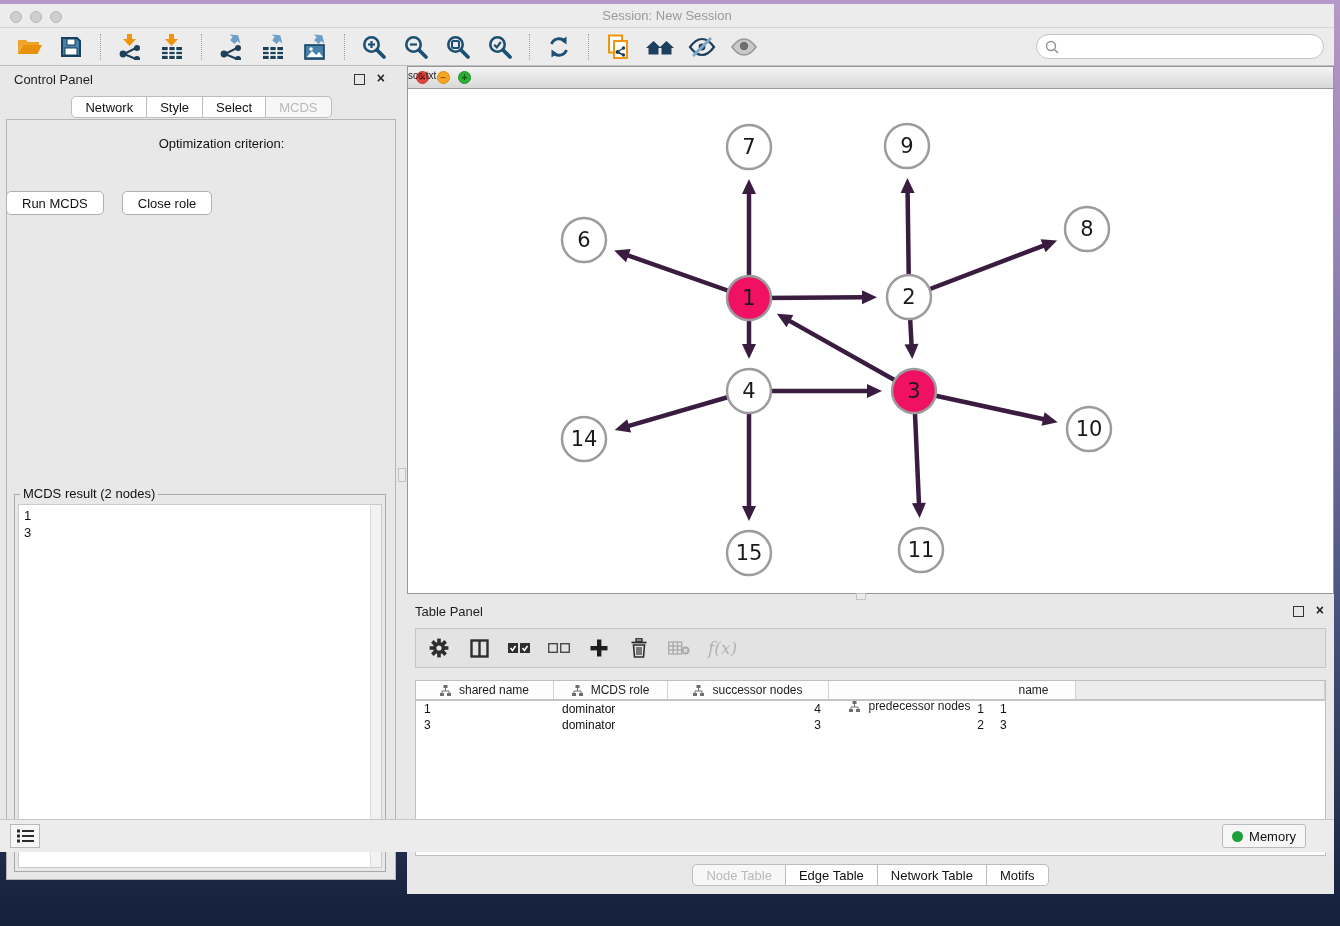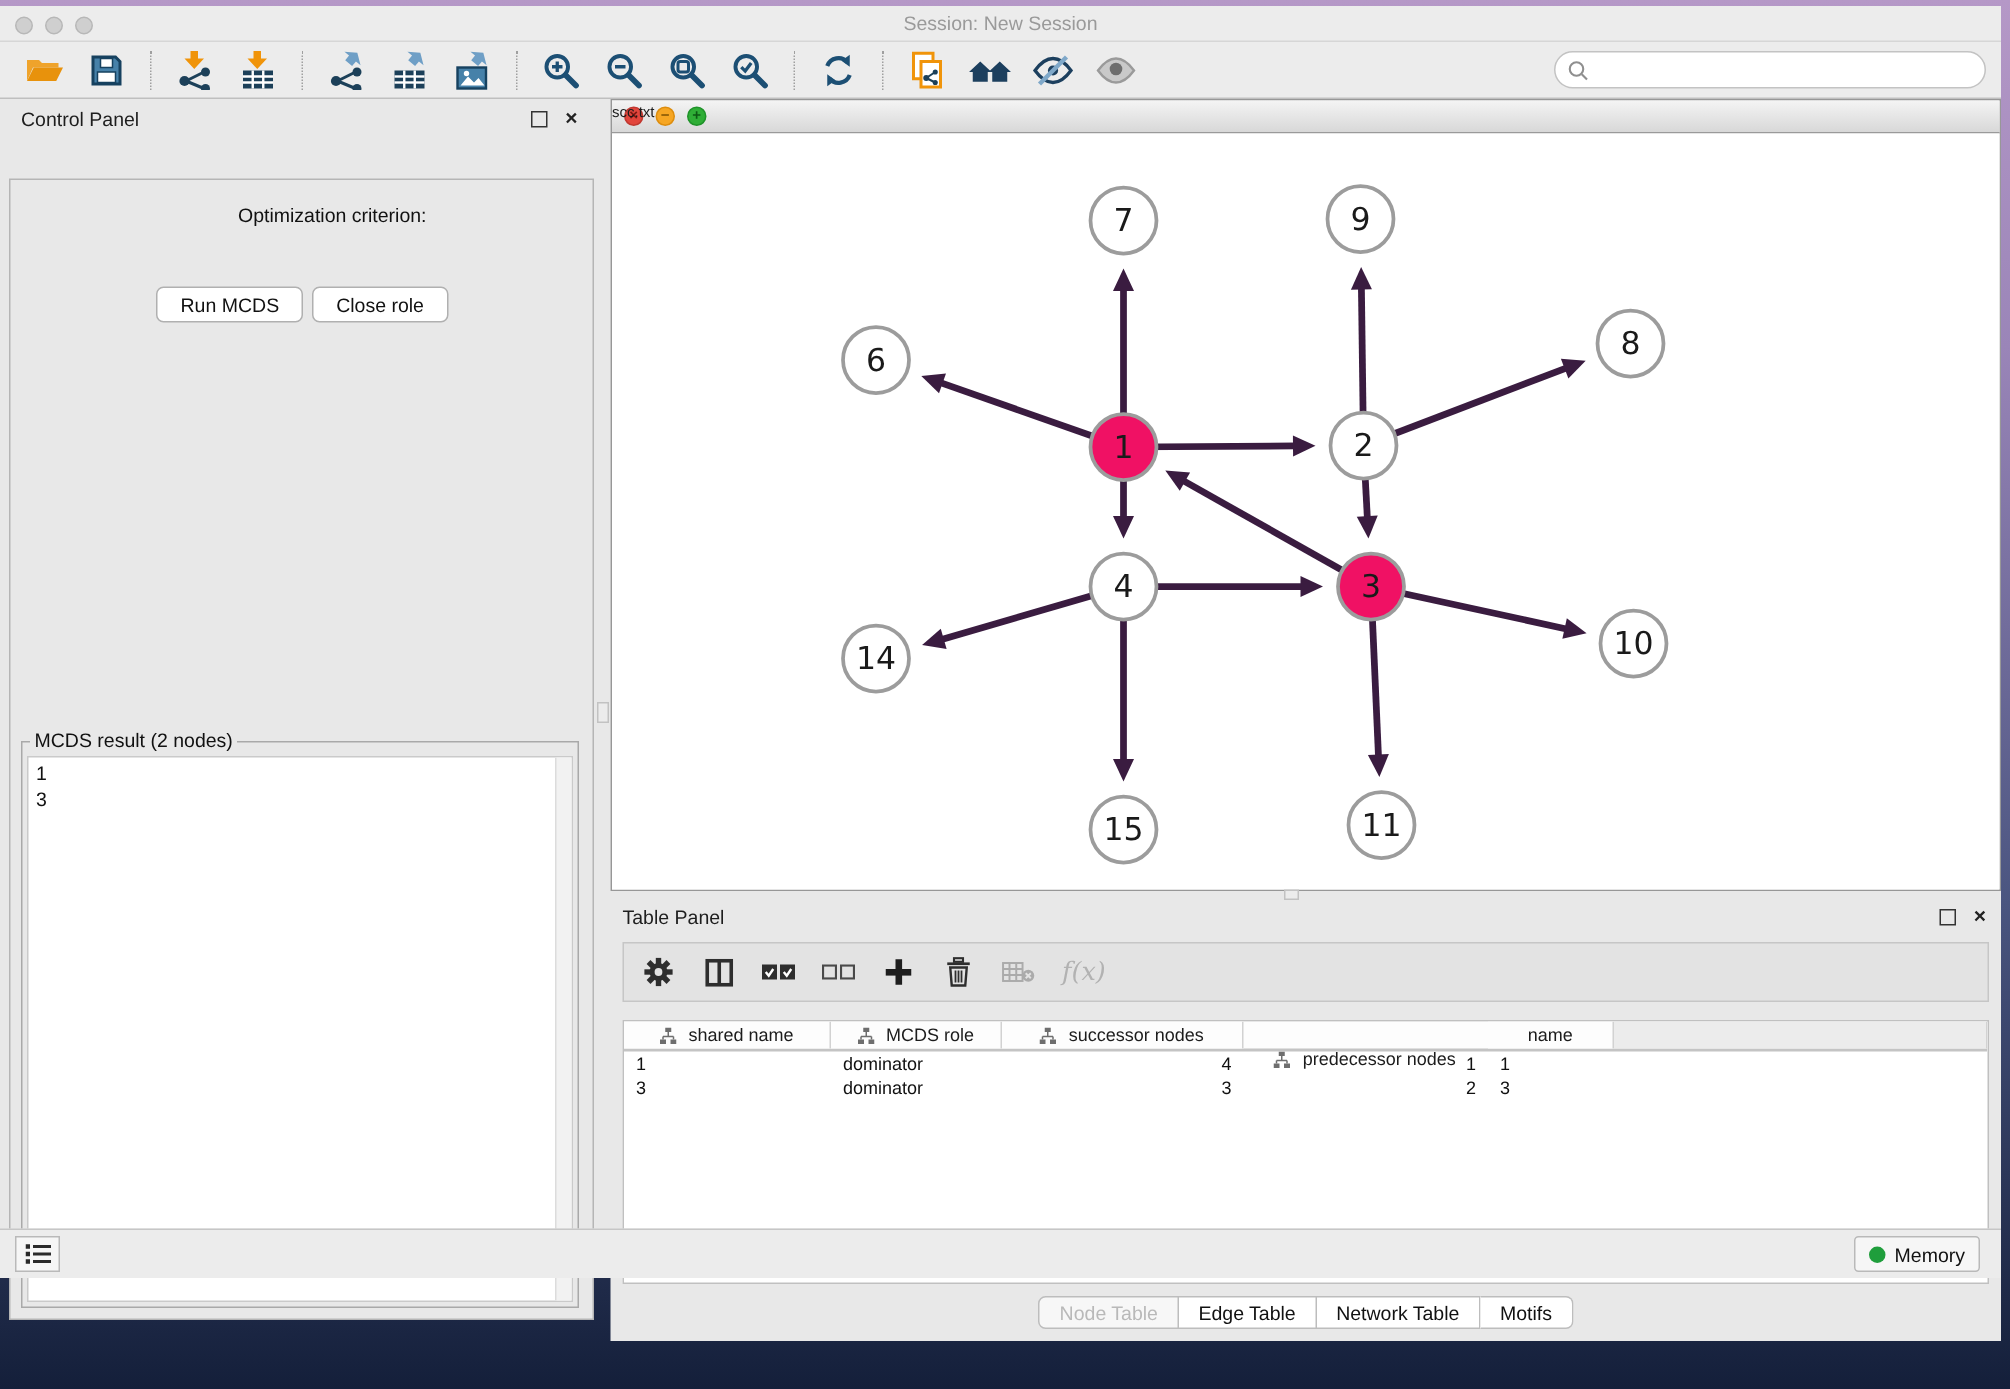--- a/index.html
+++ b/index.html
@@ -40,21 +40,21 @@
   .seg.selected { color:#b9b9b9; background:#f7f7f7; }
   .cp-box { position:absolute; left:0; right:1px; top:51px; bottom:0; border:1px solid #b5b5b5; background:#e8e8e8; }
   .opt-label { position:absolute; top:68px; left:0; right:0; text-align:center; font-size:13px; color:#111;padding-left:40px; }
   .opt-select { position:absolute; top:91px; left:38px; width:312px; height:23px; background:#fff;
     border:1px solid #ababab; border-radius:5px; display:flex; align-items:center; padding:0 8px; font-size:13px; }
   .opt-select .sel-text { flex:1; }
   .chev { display:flex; flex-direction:column; gap:2px; align-items:center; }
   .chev i { width:0; height:0; border-left:4px solid transparent; border-right:4px solid transparent; display:block; }
   .chev .up { border-bottom:5px solid #444; }
   .chev .dn { border-top:5px solid #444; }
-  .btn-row { position:absolute; top:123px; left:0; right:0; display:flex; justify-content:center; gap:6px; }
+  .btn-row { position:absolute; top:123px; left:0; right:0; display:flex; gap:18px; }
   .pbutton { background:#fff; border:1px solid #b0b0b0; border-radius:5px; height:24px; padding:0 15px;
     font-size:13px; color:#111; font-family:"Liberation Sans",sans-serif; }
   .result-group { position:absolute; left:8px; right:11px; top:426px; height:378px; border:1px solid #a9a9a9; }
   .result-legend { position:absolute; top:-9px; left:5px; background:#e8e8e8; padding:0 3px; font-size:13px; color:#111; }
   .result-box { position:absolute; left:3px; right:3px; top:9px; bottom:3px; background:#fff; border:1px solid #cacaca; }
   .result-lines { position:absolute; left:0; top:0; right:12px; bottom:0; padding:2px 5px; font-size:13px; line-height:17px; color:#111; }
   .result-scroll { position:absolute; right:0; top:0; bottom:0; width:11px; background:#f2f2f2; border-left:1px solid #dcdcdc; }
 
   
   .net-window { position:absolute; left:407px; top:62px; width:927px; height:528px;
@@ -84,21 +84,21 @@
   .th-fill { flex:1; background:#ececec; }
   .trow { display:flex; height:16px; align-items:center; }
   .td { font-size:12px; color:#111; padding:0 8px; overflow:hidden; white-space:nowrap; }
   .td.right { text-align:right; }
   .tp-tabs { position:absolute; left:0; right:0; bottom:8px; display:flex; justify-content:center; }
 
   
   .statusbar { position:absolute; left:0; bottom:0; width:100%; height:33px; background:#ececec; border-top:1px solid #c6c6c6; }
   .list-btn { position:absolute; left:10px; top:4px; width:30px; height:24px; background:#f6f6f6;
     border:1px solid #b9b9b9; display:flex; align-items:center; justify-content:center; }
-  .mem-btn { position:absolute; right:14px; top:4px; height:24px; background:#f6f6f6; border:1px solid #b9b9b9;
+  .mem-btn { position:absolute; right:28px; top:4px; height:24px; background:#f6f6f6; border:1px solid #b9b9b9;
     border-radius:3px; display:flex; align-items:center; gap:6px; padding:0 9px; font-size:13px; color:#111; }
   .mem-dot { width:11px; height:11px; border-radius:50%; background:#1f9e3c; }
 </style>
 </head>
 <body>
 
 <div class="app">
 
   <div class="titlebar">
     <span class="tl-dot" style="left:10px"></span>
@@ -259,20 +259,26 @@
       <input type="text" placeholder="" style="">
     </div>
   </div>
 
   <div class="control-panel">
     <div class="panel-header">
       <span class="ptitle">Control Panel</span>
       <span class="float-btn" style="right:32px"></span>
       <span class="close-btn" style="right:12px">×</span>
     </div>
+    <div class="seg-row" id="cp-tabs">
+        <div class="seg">Network</div>
+        <div class="seg">Style</div>
+        <div class="seg">Select</div>
+        <div class="seg selected">MCDS</div>
+      </div>
     <div class="cp-box"></div>
     <div class="opt-label">Optimization criterion:</div>
     <div class="btn-row">
       <button class="pbutton">Run MCDS</button>
       <button class="pbutton">Close role</button>
     </div>
     <div class="result-group">
       <span class="result-legend">MCDS result (2 nodes)</span>
       <div class="result-box">
         <div class="result-lines" id="result-lines">

